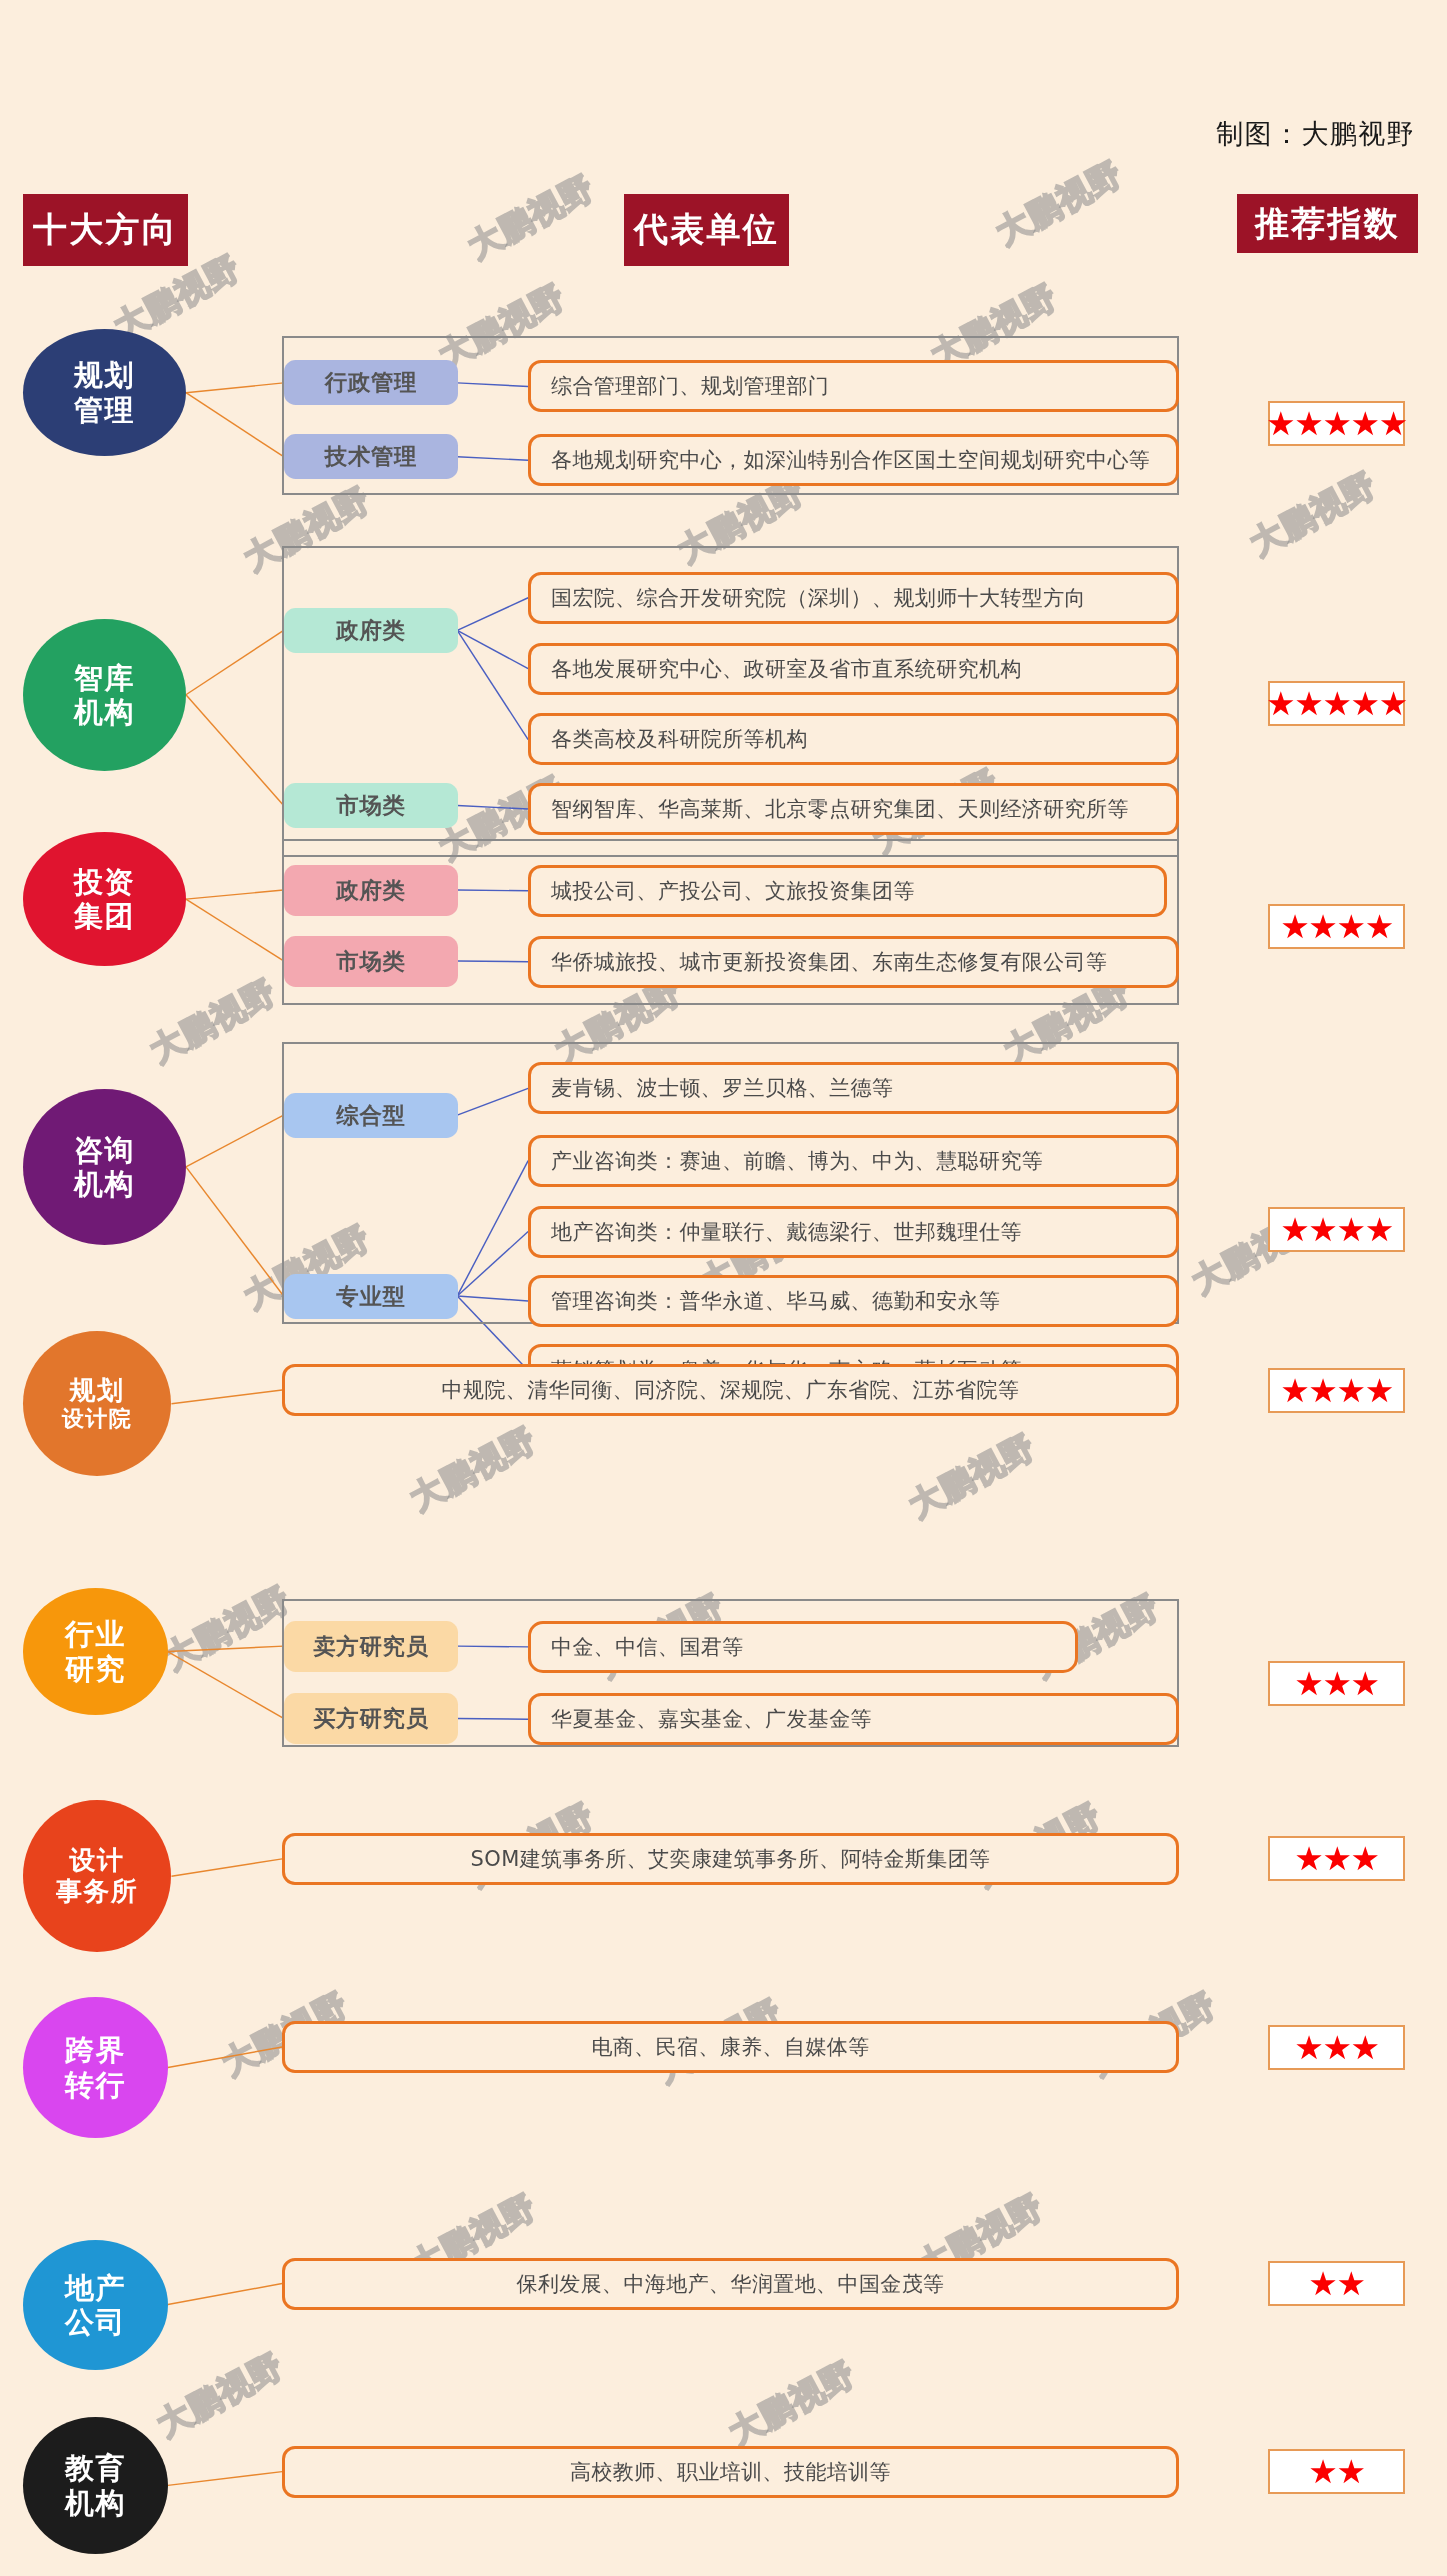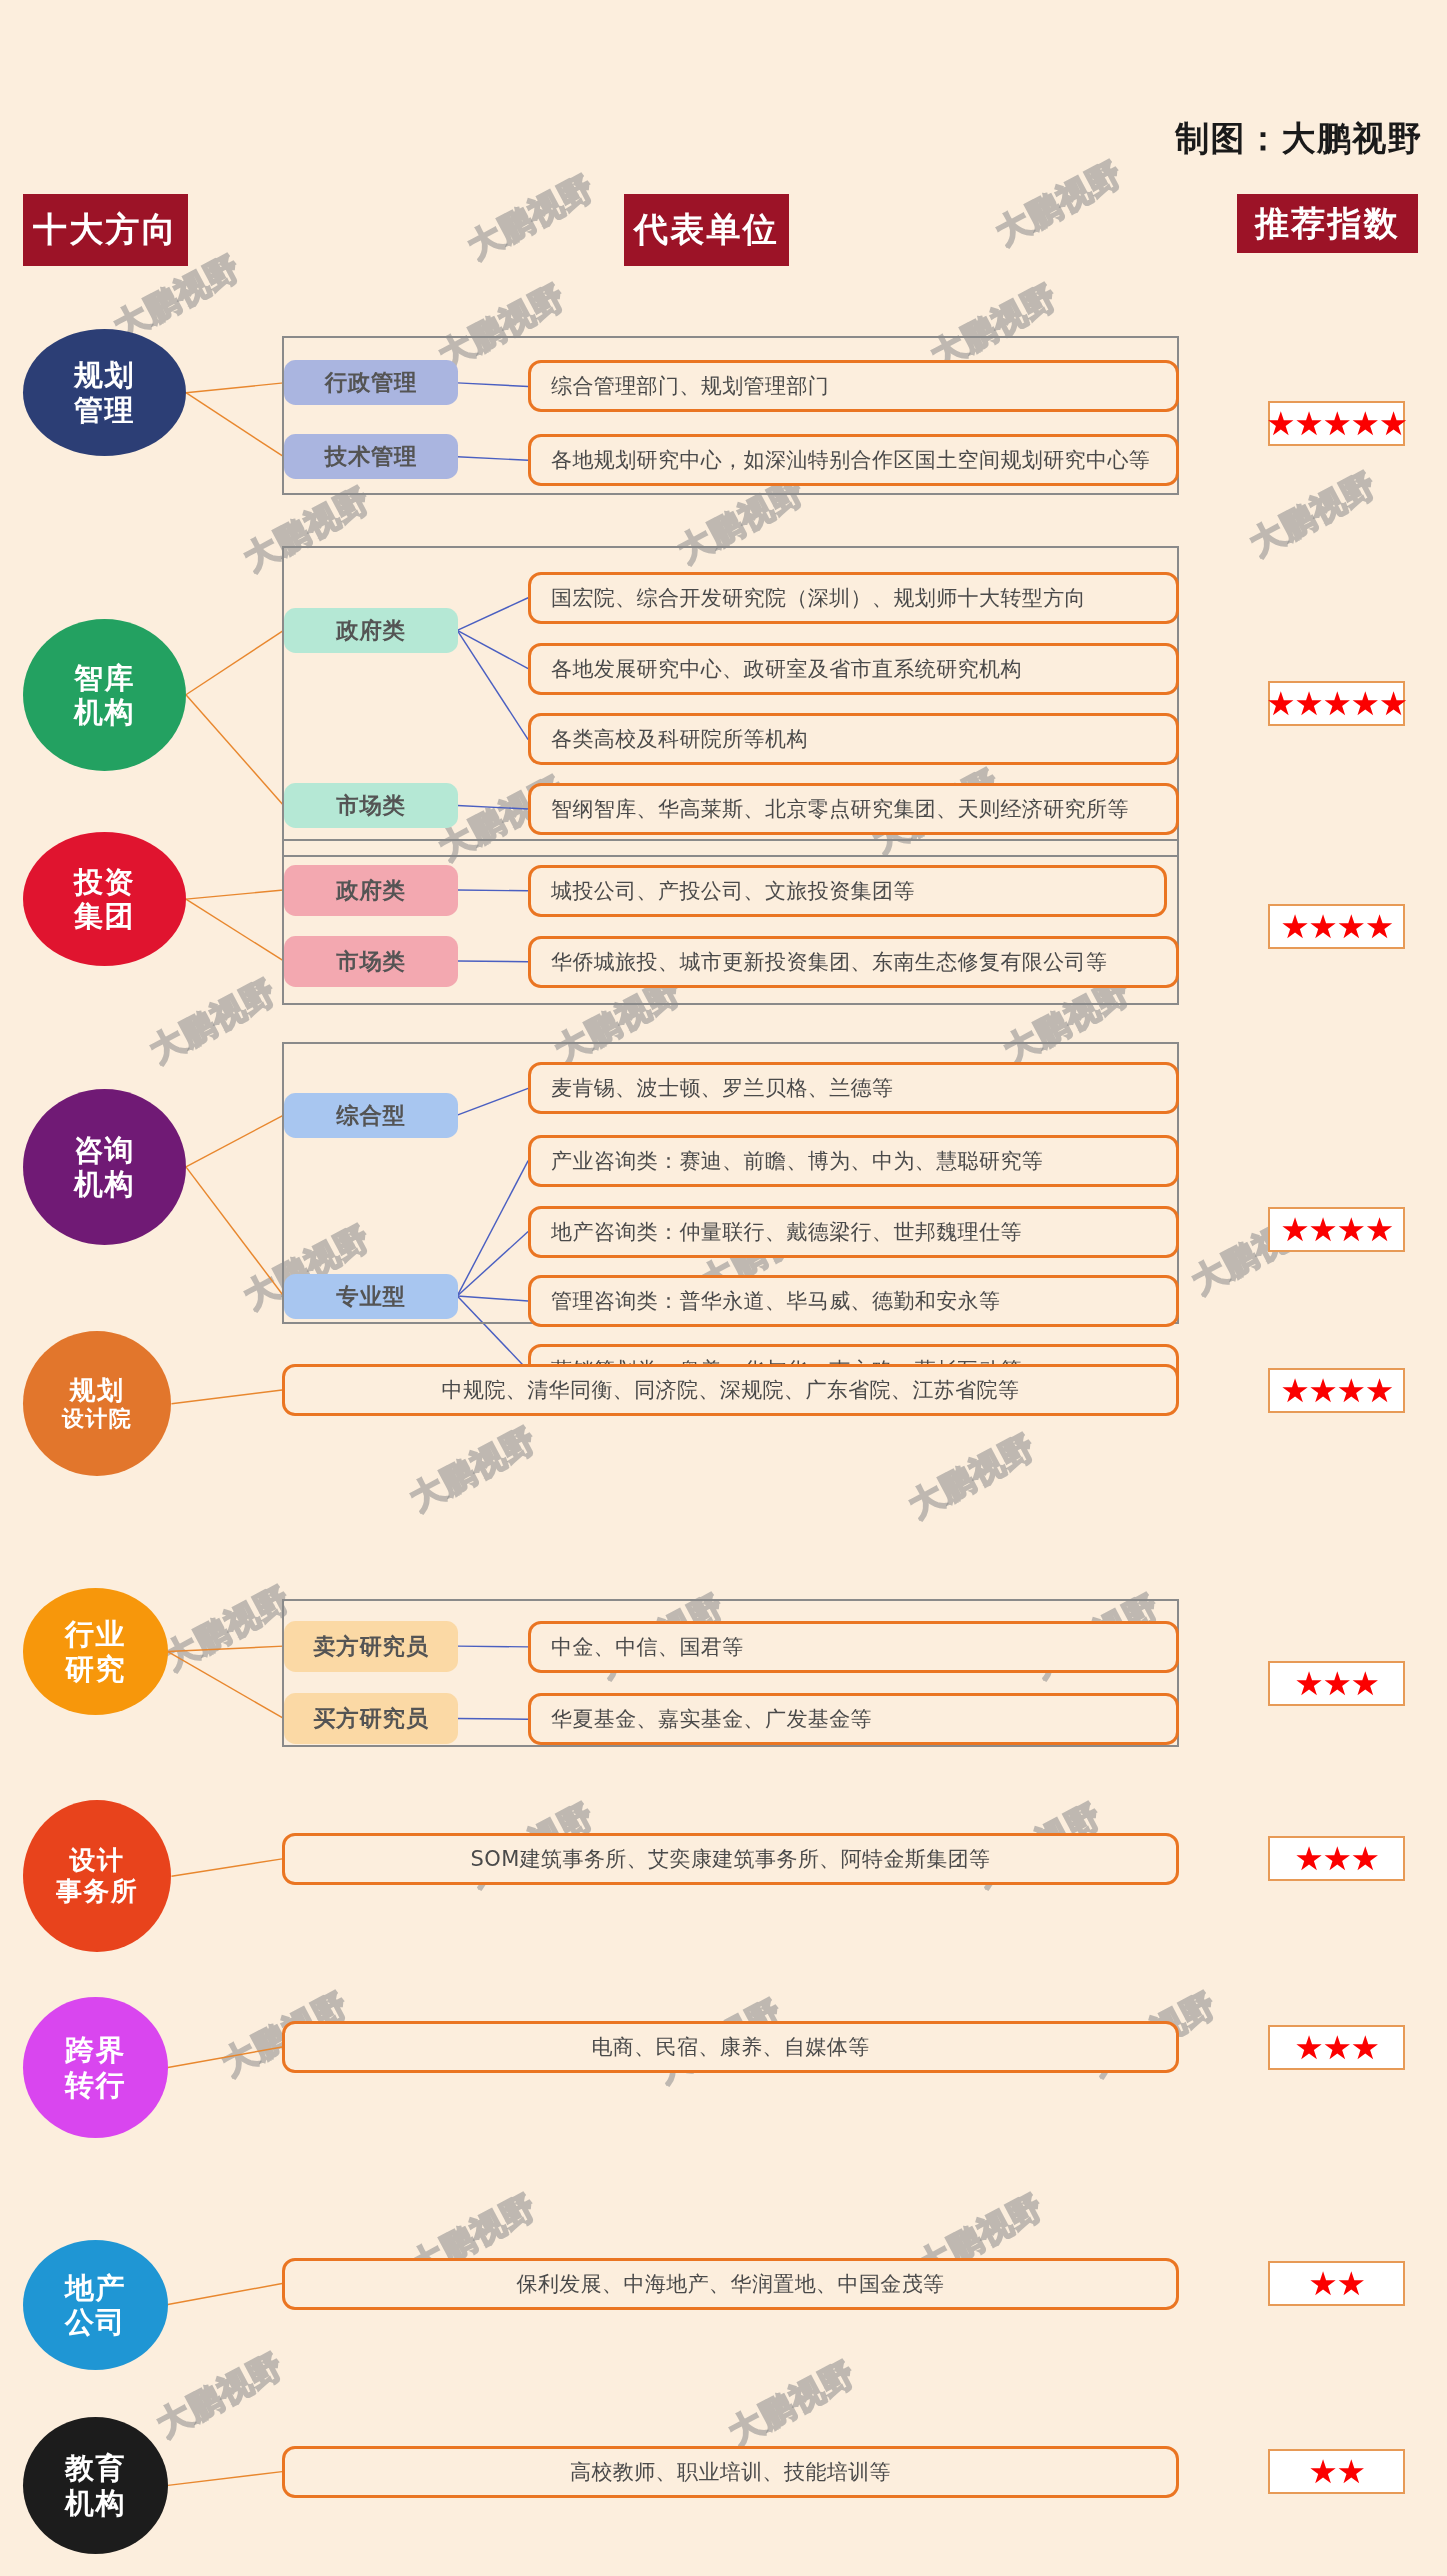--- a/index.html
+++ b/index.html
@@ -42,22 +42,22 @@
   }
   .title-banner span {
     color: #ffffff;
     font-size: 56px;
     font-weight: 700;
     letter-spacing: 4.3px;
     font-family: "DejaVu Sans", "Liberation Sans", sans-serif;
   }
   .credit {
     position: absolute;
-    right: 24px; top: 116px;
-    font-size: 34px; font-weight: 700;
+    right: 32px; top: 116px;
+    font-size: 27px; font-weight: 400;
     color: #1a1a1a;
     letter-spacing: 1.4px;
     z-index: 20;
   }
 
   .col-header {
     position: absolute;
     background: #9c1327;
     display: flex; align-items: center; justify-content: center;
     z-index: 20;
@@ -334,21 +334,21 @@
       </div>
       <div class="row">
         <div class="group-frame" style="left: 282px; top: 1599px; width: 897px; height: 148px;"></div>
         <div class="bubble" style="top: 1588px; width: 145px; height: 127px; background: rgb(247, 151, 11);">
           <span>行业</span>
           <span class="l2">研究</span>
         </div>
         <div class="sublabel" style="left: 284px; top: 1621px; width: 174px; height: 51px; background: rgb(251, 217, 165);">
           <span>卖方研究员</span>
         </div>
-        <div class="itembox" style="left: 528px; top: 1621px; width: 651px; height: 52px;">
+        <div class="itembox" style="left: 528px; top: 1621px; width: 550px; height: 52px; border-radius: 15px;">
           <span>中金、中信、国君等</span>
         </div>
         <div class="sublabel" style="left: 284px; top: 1693px; width: 174px; height: 51px; background: rgb(251, 217, 165);">
           <span>买方研究员</span>
         </div>
         <div class="itembox" style="left: 528px; top: 1693px; width: 651px; height: 52px;">
           <span>华夏基金、嘉实基金、广发基金等</span>
         </div>
         <div class="stars" style="left: 1268px; top: 1661px; width: 137px; height: 45px;">
           <span>★★★</span>

